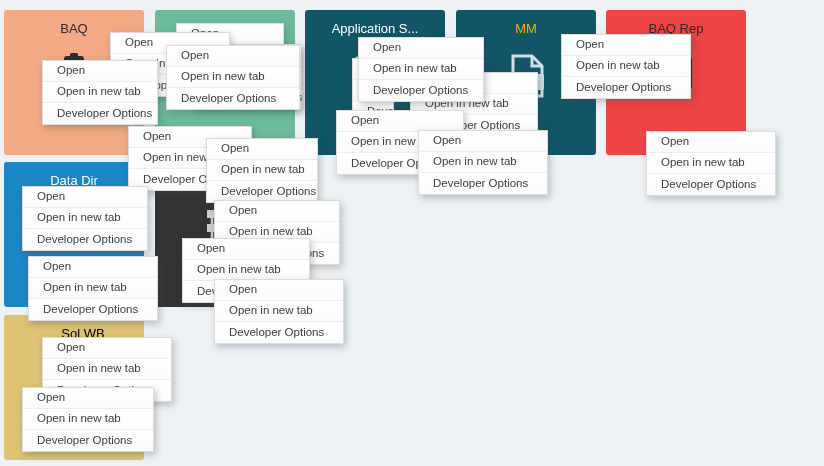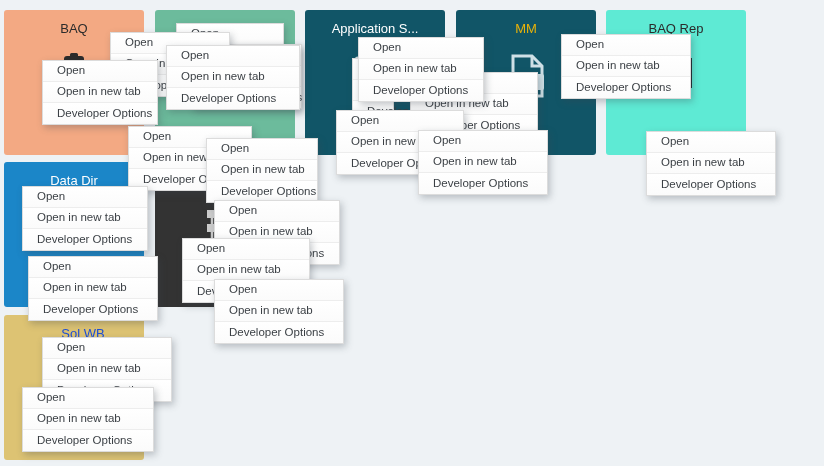--- a/index.html
+++ b/index.html
@@ -113,21 +113,21 @@
     <div class="tile" style="left: 456px; top: 10px; width: 140px; height: 145px; background: rgb(17, 85, 103); z-index: 1;">
       <div class="tile-title" style="color: #eab308;">MM</div>
       <div class="tile-icon">
         <svg viewBox="0 0 56 48">
           <path d="M15 4h19l10 10v30H15z" fill="none" stroke="#cfe0e6" stroke-width="3"></path>
           <path d="M34 4v10h10" fill="none" stroke="#cfe0e6" stroke-width="3"></path>
           <rect x="30" y="22" width="16" height="16" rx="2" fill="#cfe0e6"></rect>
         </svg>
       </div>
     </div>
-    <div class="tile" style="left: 606px; top: 10px; width: 140px; height: 145px; background: #5eead4; z-index: 1;">
+    <div class="tile" style="left: 606px; top: 10px; width: 140px; height: 145px; background: #ef4444; z-index: 1;">
       <div class="tile-title" style="color: rgb(43, 43, 43);">BAQ Rep</div>
       <div class="tile-icon">
         <svg viewBox="0 0 56 48">
           <rect x="26" y="6" width="18" height="30" fill="#1d2b30"></rect>
           <rect x="29" y="11" width="8" height="2.5" fill="#fff"></rect>
           <rect x="29" y="17" width="8" height="2.5" fill="#fff"></rect>
           <rect x="29" y="23" width="8" height="2.5" fill="#fff"></rect>
           <rect x="10" y="26" width="12" height="10" fill="#1d2b30"></rect>
         </svg>
       </div>
@@ -146,21 +146,21 @@
       <div class="tile-icon">
         <svg viewBox="0 0 56 48">
           <rect x="10" y="6" width="10" height="8" fill="#cccccc"></rect>
           <rect x="10" y="20" width="10" height="8" fill="#cccccc"></rect>
           <rect x="10" y="34" width="10" height="8" fill="#cccccc"></rect>
           <path d="M15 14v28M20 24h10M20 38h10" stroke="#cccccc" stroke-width="2.5" fill="none"></path>
         </svg>
       </div>
     </div>
     <div class="tile" style="left: 4px; top: 315px; width: 140px; height: 145px; background: rgb(221, 195, 115); z-index: 1;">
-      <div class="tile-title" style="color: #1d4ed8; padding-left: 24px;">Sol WB</div>
+      <div class="tile-title" style="color: #000000; padding-left: 24px;">Sol WB</div>
       <div class="tile-icon">
         <svg viewBox="0 0 56 48">
           <rect x="8" y="10" width="40" height="26" rx="2" fill="none" stroke="#2b2b2b" stroke-width="3"></rect>
           <path d="M14 30l8-10 6 7 6-9 8 12z" fill="#2b2b2b"></path>
         </svg>
       </div>
     </div>
     <div class="ctxmenu" style="left: 176px; top: 23px; width: 108px; z-index: 110;">
       <div class="mi">Open</div>
       <div class="mi">Open in new tab</div>

